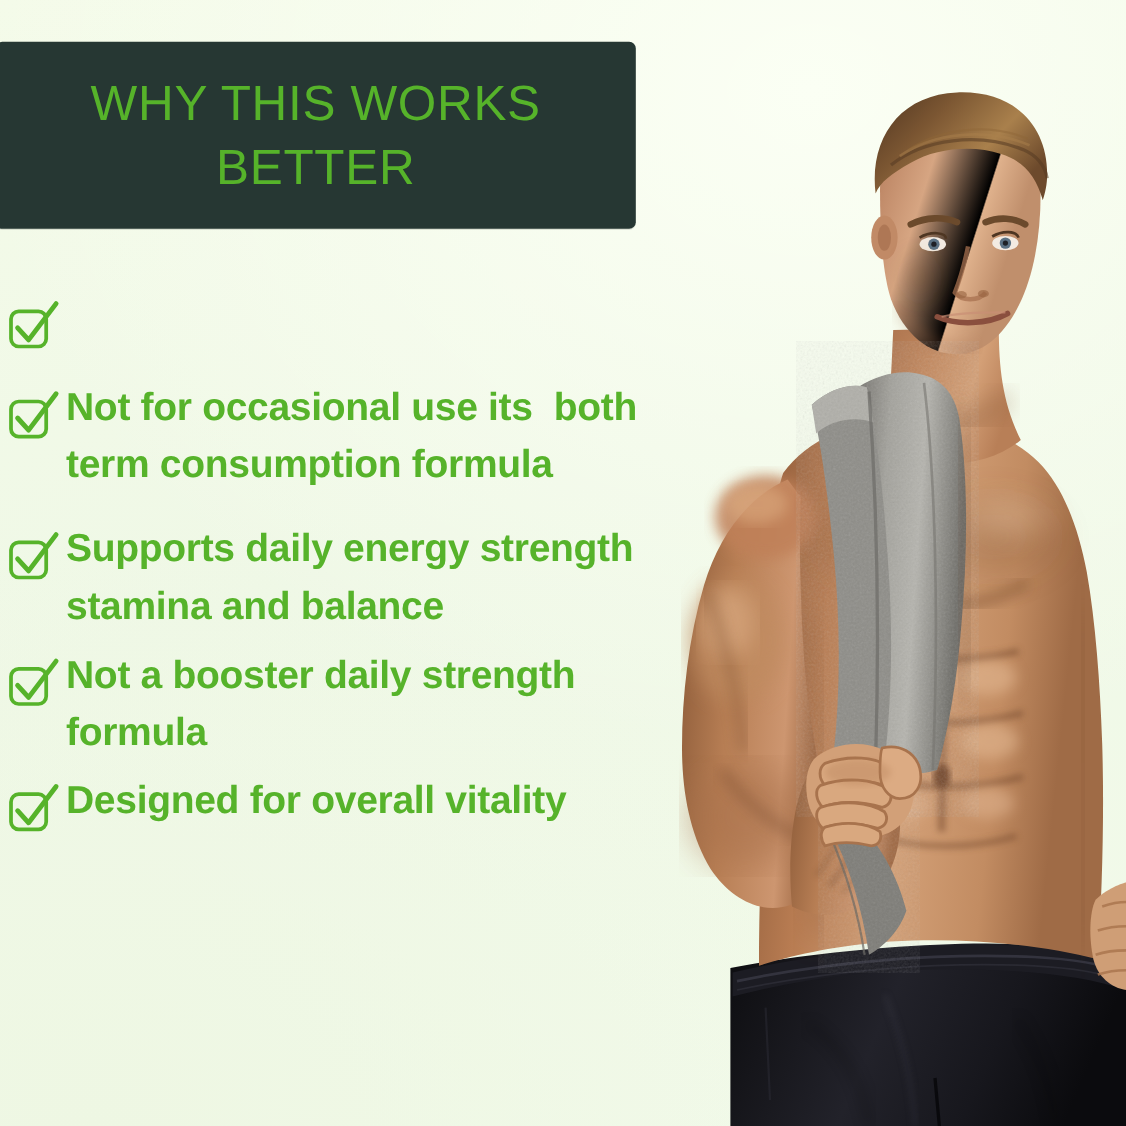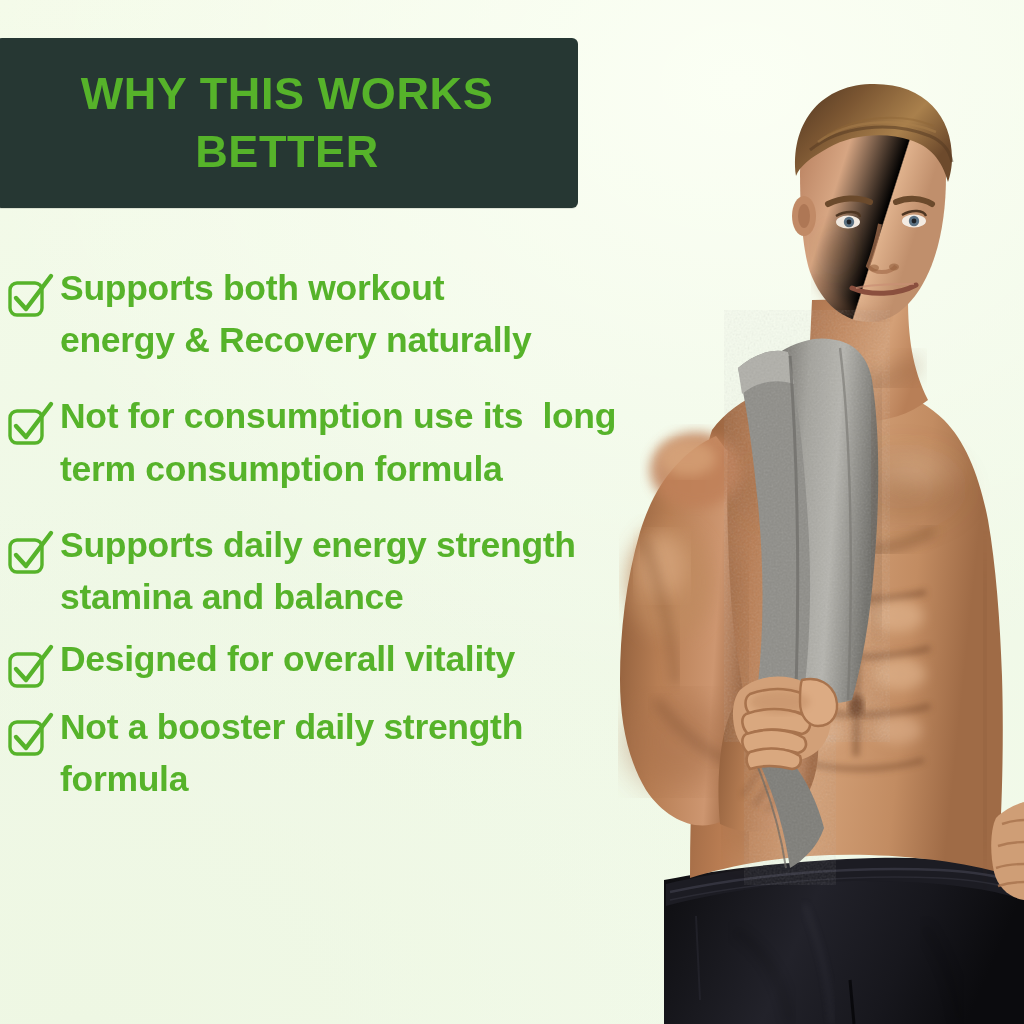--- a/index.html
+++ b/index.html
@@ -37,21 +37,21 @@
   }
   #header-title {
     position: absolute;
     left: 22px;
     right: 22px;
     top: 50%;
     transform: translateY(-50%);
     text-align: center;
     color: #56b32a;
     font-size: 45px;
-    font-weight: bold;
+    font-weight: normal;
     line-height: 1.28;
     letter-spacing: 0.6px;
     text-transform: uppercase;
     font-family: "Liberation Sans", sans-serif;
   }
 
   
   #benefit-list {
     position: absolute;
     left: 0px;
@@ -405,61 +405,59 @@
 
   <div id="benefit-list">
 
     <div class="benefit-row r0">
       <span class="benefit-icon">
         <svg viewBox="0 0 46 46" xmlns="http://www.w3.org/2000/svg">
           <rect x="4" y="9" width="32" height="32" rx="7" ry="7" fill="none" stroke="#56b32a" stroke-width="3.4"></rect>
           <path d="M10 24 L20 35 L45 2" fill="none" stroke="#56b32a" stroke-width="4.4" stroke-linecap="round" stroke-linejoin="round"></path>
         </svg>
       </span>
-      <span class="benefit-text">Supports both workout
-energy &amp; Recovery naturally</span>
     </div>
 
     <div class="benefit-row r1">
       <span class="benefit-icon">
         <svg viewBox="0 0 46 46" xmlns="http://www.w3.org/2000/svg">
           <rect x="4" y="9" width="32" height="32" rx="7" ry="7" fill="none" stroke="#56b32a" stroke-width="3.4"></rect>
           <path d="M10 24 L20 35 L45 2" fill="none" stroke="#56b32a" stroke-width="4.4" stroke-linecap="round" stroke-linejoin="round"></path>
         </svg>
       </span>
-      <span class="benefit-text">Not for consumption use its  long
+      <span class="benefit-text">Not for occasional use its  both
 term consumption formula</span>
     </div>
 
     <div class="benefit-row r2">
       <span class="benefit-icon">
         <svg viewBox="0 0 46 46" xmlns="http://www.w3.org/2000/svg">
           <rect x="4" y="9" width="32" height="32" rx="7" ry="7" fill="none" stroke="#56b32a" stroke-width="3.4"></rect>
           <path d="M10 24 L20 35 L45 2" fill="none" stroke="#56b32a" stroke-width="4.4" stroke-linecap="round" stroke-linejoin="round"></path>
         </svg>
       </span>
       <span class="benefit-text">Supports daily energy strength
 stamina and balance</span>
     </div>
 
-    <div class="benefit-row r4">
-      <span class="benefit-icon">
-        <svg viewBox="0 0 46 46" xmlns="http://www.w3.org/2000/svg">
-          <rect x="4" y="9" width="32" height="32" rx="7" ry="7" fill="none" stroke="#56b32a" stroke-width="3.4"></rect>
-          <path d="M10 24 L20 35 L45 2" fill="none" stroke="#56b32a" stroke-width="4.4" stroke-linecap="round" stroke-linejoin="round"></path>
-        </svg>
-      </span>
-      <span class="benefit-text">Designed for overall vitality</span>
-    </div>
-
     <div class="benefit-row r3">
       <span class="benefit-icon">
         <svg viewBox="0 0 46 46" xmlns="http://www.w3.org/2000/svg">
           <rect x="4" y="9" width="32" height="32" rx="7" ry="7" fill="none" stroke="#56b32a" stroke-width="3.4"></rect>
           <path d="M10 24 L20 35 L45 2" fill="none" stroke="#56b32a" stroke-width="4.4" stroke-linecap="round" stroke-linejoin="round"></path>
         </svg>
       </span>
       <span class="benefit-text">Not a booster daily strength
 formula</span>
     </div>
 
+    <div class="benefit-row r4">
+      <span class="benefit-icon">
+        <svg viewBox="0 0 46 46" xmlns="http://www.w3.org/2000/svg">
+          <rect x="4" y="9" width="32" height="32" rx="7" ry="7" fill="none" stroke="#56b32a" stroke-width="3.4"></rect>
+          <path d="M10 24 L20 35 L45 2" fill="none" stroke="#56b32a" stroke-width="4.4" stroke-linecap="round" stroke-linejoin="round"></path>
+        </svg>
+      </span>
+      <span class="benefit-text">Designed for overall vitality</span>
+    </div>
+
   </div>
 </div>
 
 </body></html>

